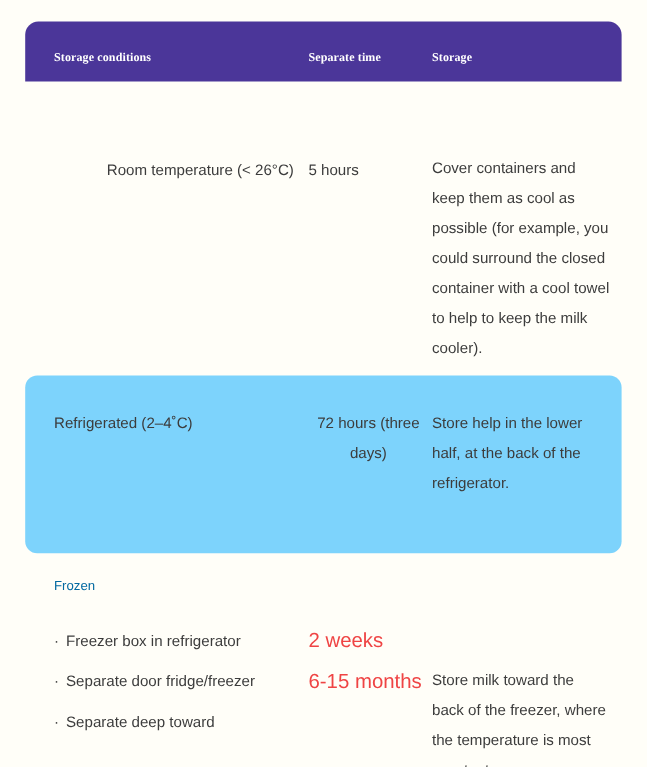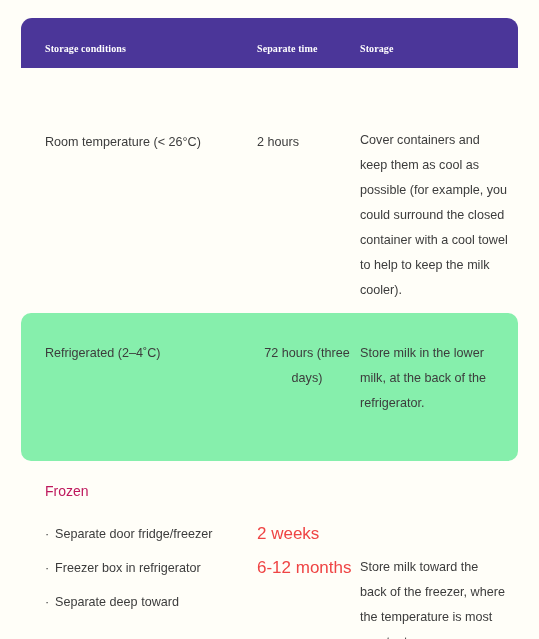--- a/index.html
+++ b/index.html
@@ -44,56 +44,56 @@
   }
   .th-cond { left: 24px; }
   .th-time { left: 236px; }
   .th-comm { left: 339px; }
 
   
   .row {
     position: relative;
   }
   .row.shaded {
-    background: #86efac;
+    background: #7dd3fc;
     border-radius: 10px;
   }
   .cell {
     position: absolute;
     font-size: 12.6px;
     color: #3C3C3C;
     line-height: 25px;
   }
   .c-cond { left: 24px; width: 208px; }
   .c-time { left: 236px; width: 100px; }
   .c-comm { left: 339px; width: 148px; }
 
   
   #row-room { height: 245px; }
-  #row-room .c-cond { top: 62px; }
+  #row-room .c-cond { top: 62px; margin-left: 44px; }
   #row-room .c-time { top: 62px; }
   #row-room .c-comm { top: 60px; }
 
   
   #row-refrigerated {
     margin-top: 0;
     height: 148px;
   }
   #row-refrigerated .c-cond { top: 28px; }
   #row-refrigerated .c-time { top: 28px; text-align: center; }
   #row-refrigerated .c-comm { top: 28px; }
 
   
   #row-frozen { height: 160px; }
   .frozen-title {
     position: absolute;
     left: 24px;
     top: 22px;
-    font-size: 14px;
-    color: #be185d;
+    font-size: 11px;
+    color: #0369a1;
   }
   .frozen-list {
     position: absolute;
     left: 24px;
     top: 56px;
     width: 208px;
   }
   .frozen-item {
     font-size: 12.6px;
     color: #3C3C3C;
@@ -127,46 +127,46 @@
 <div class="table-wrap">
 
   <div class="thead">
     <div class="th th-cond">Storage conditions</div>
     <div class="th th-time">Separate time</div>
     <div class="th th-comm">Storage</div>
   </div>
 
   <div class="row" id="row-room">
     <div class="cell c-cond">Room temperature (&lt; 26°C)</div>
-    <div class="cell c-time">2 hours</div>
+    <div class="cell c-time">5 hours</div>
     <div class="cell c-comm">Cover containers and keep them as cool as possible (for example, you could surround the closed container with a cool towel to help to keep the milk cooler).</div>
   </div>
 
   <div class="row shaded" id="row-refrigerated">
     <div class="cell c-cond">Refrigerated (2–4˚C)</div>
     <div class="cell c-time">72 hours (three days)</div>
-    <div class="cell c-comm">Store milk in the lower milk, at the back of the refrigerator.</div>
+    <div class="cell c-comm">Store help in the lower half, at the back of the refrigerator.</div>
   </div>
 
   <div class="row" id="row-frozen">
     <div class="frozen-title">Frozen</div>
 
     <div class="frozen-list">
       <div class="frozen-item">
-        <span class="bullet">·</span><span>Separate door fridge/freezer</span>
+        <span class="bullet">·</span><span>Freezer box in refrigerator</span>
       </div>
       <div class="frozen-item">
-        <span class="bullet">·</span><span>Freezer box in refrigerator</span>
+        <span class="bullet">·</span><span>Separate door fridge/freezer</span>
       </div>
       <div class="frozen-item">
         <span class="bullet">·</span><span>Separate deep toward</span>
       </div>
     </div>
 
     <div class="frozen-times">
       <div class="frozen-time">2 weeks</div>
-      <div class="frozen-time">6-12 months</div>
+      <div class="frozen-time">6-15 months</div>
     </div>
 
     <div class="cell c-comm">Store milk toward the back of the freezer, where the temperature is most constant.</div>
   </div>
 
 </div>
 
 </body></html>

